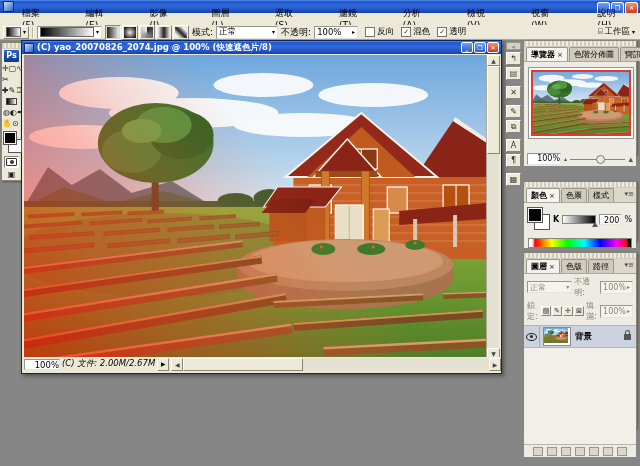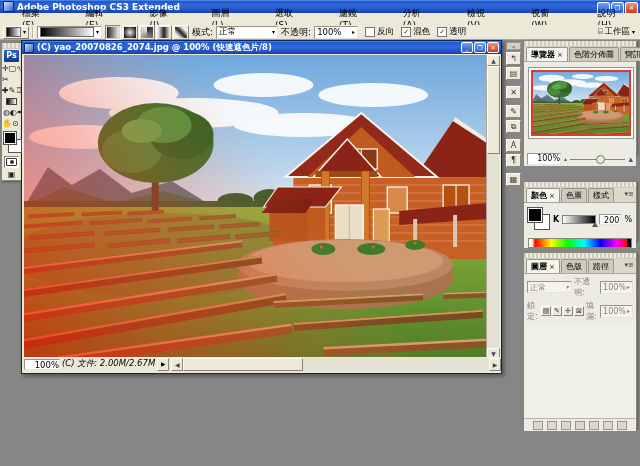--- a/index.html
+++ b/index.html
@@ -255,21 +255,20 @@
           </g>
       </g>
     </g>
   </defs>
 </svg>
 
 <div id="app">
 
   <div class="abs xp-title">
     <span class="xp-ico"></span>
-    <span>Adobe Photoshop CS3 Extended</span>
     <span class="xp-btns">
       <span class="xp-btn">_</span>
       <span class="xp-btn">❐</span>
       <span class="xp-btn close">✕</span>
     </span>
   </div>
 
   <div class="abs menubar" id="menubar">
       <span class="menu-item">檔案(F)</span>
       <span class="menu-item">編輯(E)</span>
@@ -483,20 +482,34 @@
             <span class="lock-ico">✎</span>
             <span class="lock-ico">✛</span>
             <span class="lock-ico">⊠</span>
           </span>
         <span>填滿:</span>
         <span class="sunken mini-field">
           <span>100%</span>
           <span class="drop-arrow">▸</span>
         </span>
       </div>
+      <div class="layer-row">
+        <span class="eye-box">
+          <span class="eye">
+              <i></i>
+            </span>
+        </span>
+        <span class="layer-thumb">
+          <svg width="24" height="15" viewBox="0 0 464 304" preserveAspectRatio="none">
+              <use href="#photo"></use>
+            </svg>
+        </span>
+        <span class="layer-name">背景</span>
+        <span class="mini-lock"></span>
+      </div>
       <div class="layer-empty"></div>
       <div class="layers-bottom" id="layers-bottom">
           <span class="lb-ico"></span>
           <span class="lb-ico"></span>
           <span class="lb-ico"></span>
           <span class="lb-ico"></span>
           <span class="lb-ico"></span>
           <span class="lb-ico"></span>
           <span class="lb-ico"></span>
         </div>

